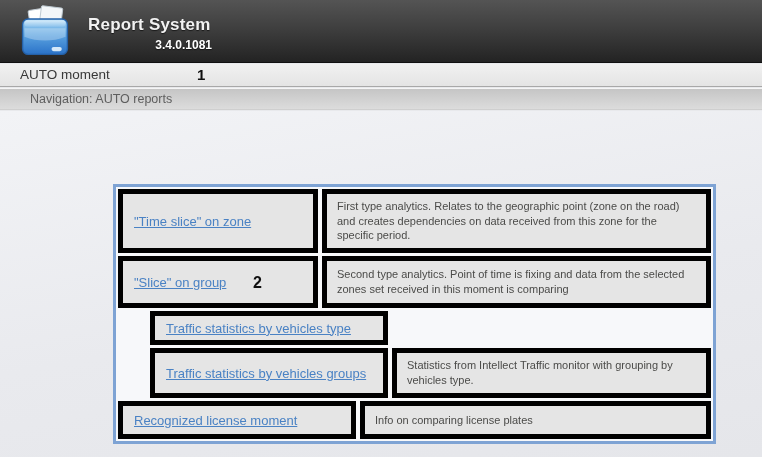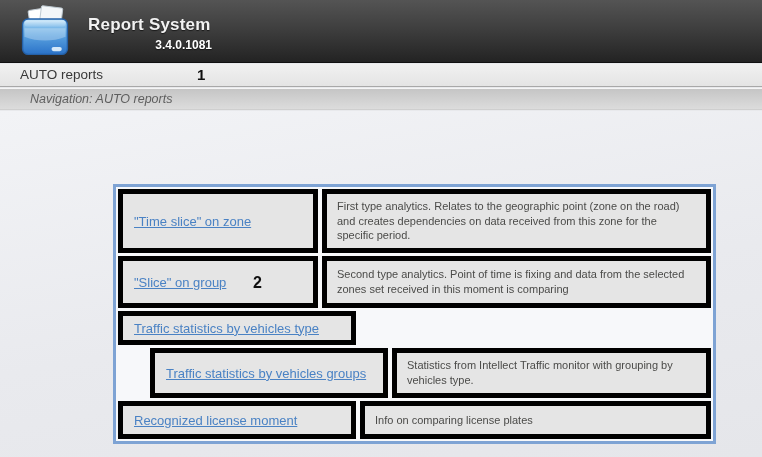--- a/index.html
+++ b/index.html
@@ -42,21 +42,20 @@
     position: absolute; left: 197px; top: 2px;
     font-size: 15px; font-weight: 700; color: #101010;
   }
 
   
   .breadcrumb-bar {
     position: absolute; left: 0; top: 88px; width: 762px; height: 22px;
     background: linear-gradient(#c5c5c5, #dcdcdc);
     border-top: 1px solid #f5f5f5;
     border-bottom: 1px solid #cfcfcf;
-    font-style: italic;
   }
   .breadcrumb-text {
     position: absolute; left: 30px; top: 0; height: 21px; line-height: 21px;
     font-size: 12.5px; color: #5e5e5e;
   }
 
   
   .content {
     position: absolute; left: 0; top: 111px; width: 762px; height: 346px;
     background: linear-gradient(170deg, #f2f3f6 0%, #e9eaee 55%, #e5e6ea 100%);
@@ -79,21 +78,21 @@
   .report-row.wide-left .link-cell { width: 238px; }
   .desc-cell {
     flex: 1; padding: 4px 10px;
     font-size: 11px; color: #4b4b49; line-height: 1.34;
   }
   .report-link {
     color: #4a82c4; font-size: 13px; text-decoration: underline; cursor: pointer;
   }
   .row-0 { min-height: 64px; }
   .row-1 { min-height: 52px; }
-  .row-2 { min-height: 34px; }
+  .row-2 { min-height: 34px; margin-left: 32px; }
   .row-3 { min-height: 50px; padding-left: 32px; }
   .row-4 { min-height: 38px; }
 
   .callout-2 {
     position: absolute; left: 253px; top: 163px;
     font-size: 16px; font-weight: 700; color: #101010;
   }
 </style>
 </head>
 <body>
@@ -124,21 +123,21 @@
       <rect x="37" y="44" width="11" height="4.5" rx="2.2" fill="#ddeefb" opacity="0.95"></rect>
     </svg>
   </div>
   <div class="title-block">
     <div class="app-title">Report System</div>
     <div class="app-version">3.4.0.1081</div>
   </div>
 </div>
 
 <div class="menubar">
-  <div class="menubar-item">AUTO reports</div>
+  <div class="menubar-item">AUTO moment</div>
   <div class="callout-1">1</div>
 </div>
 
 <div class="breadcrumb-bar">
   <div class="breadcrumb-text">Navigation: AUTO reports</div>
 </div>
 
 <div class="content">
 
   <div class="reports-table">

